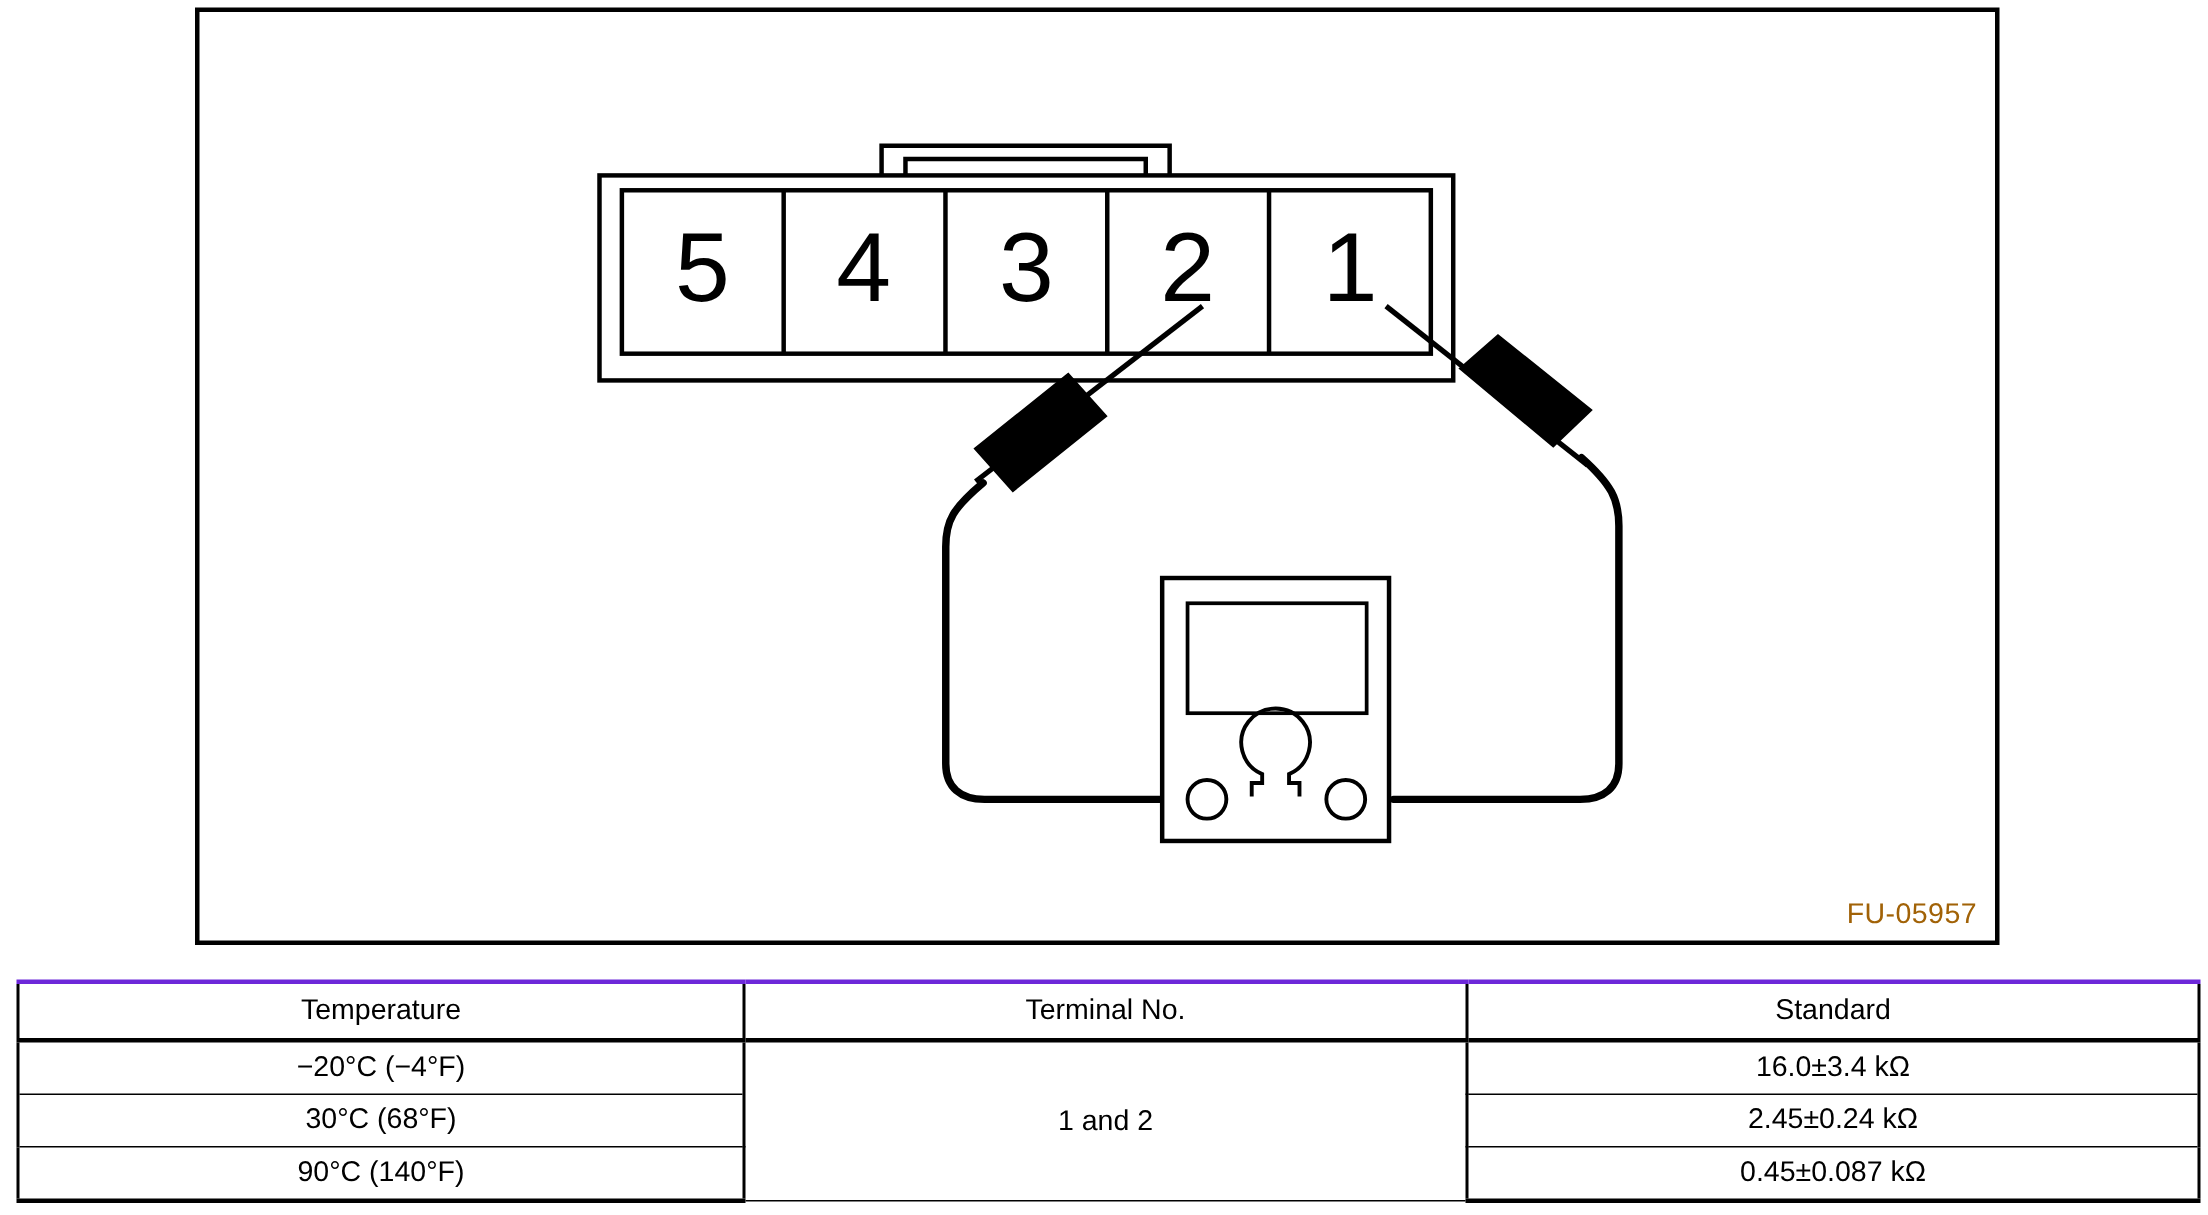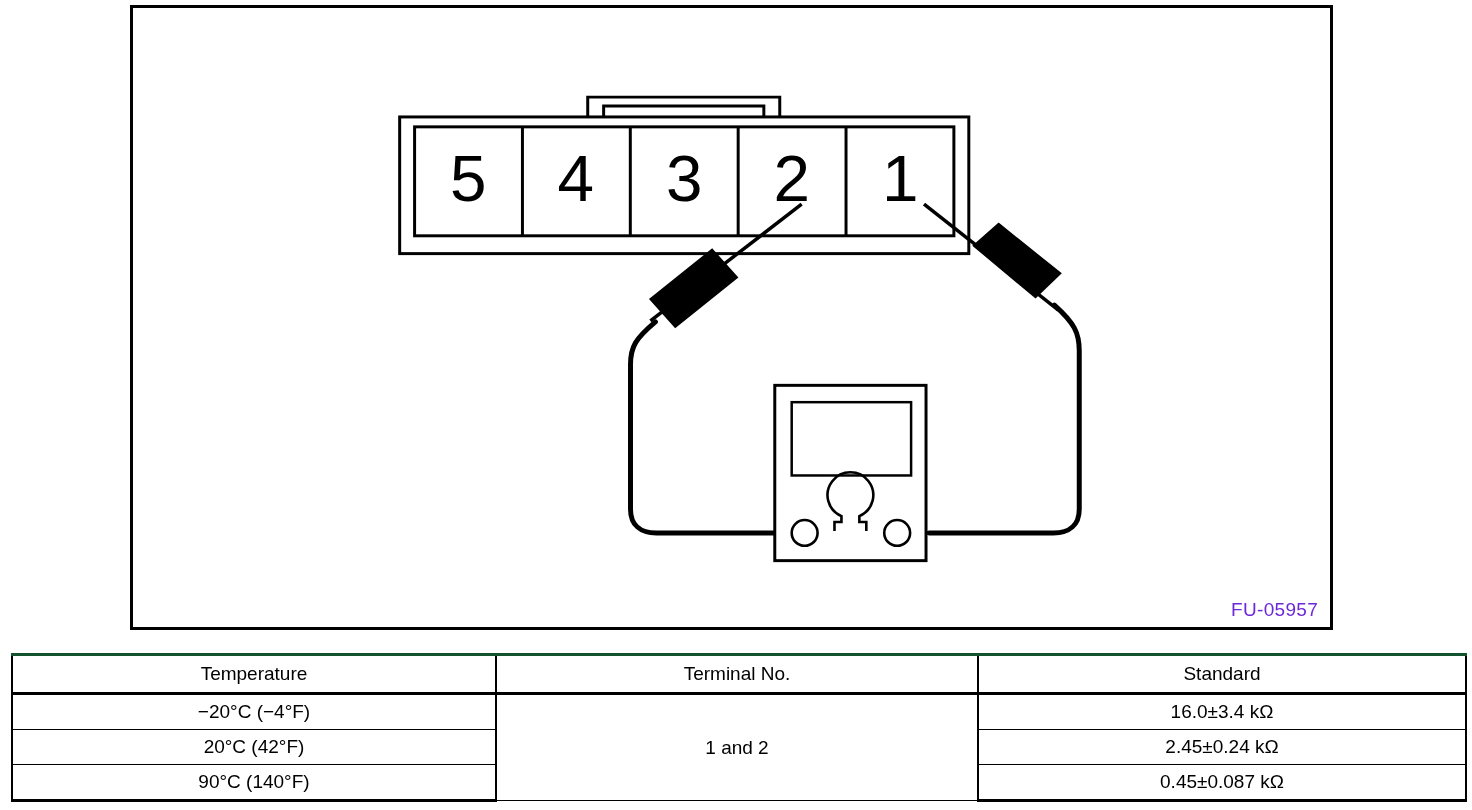--- a/index.html
+++ b/index.html
@@ -46,21 +46,21 @@
     fill: #000;
   }
 
   #figure-code {
     position: absolute;
     right: 12px;
     bottom: 6px;
     font-size: 19px;
     font-family: "Liberation Sans", sans-serif;
     letter-spacing: 0.3px;
-    color: #6d28d9;
+    color: #a16207;
     white-space: nowrap;
   }
 
   
   #spec-table {
     position: absolute;
     left: 11px;
     top: 653px;
     width: 1450px;
     border-collapse: collapse;
@@ -74,21 +74,21 @@
     padding: 0;
     height: 34px;
     border-left: 2px solid #000;
     border-right: 2px solid #000;
     border-top: 1px solid #000;
     border-bottom: 1px solid #000;
     background: #fff;
   }
   #spec-table thead th {
     height: 36px;
-    border-top: 3px solid #14532d;
+    border-top: 3px solid #6d28d9;
     border-bottom: 3px solid #000;
   }
   #spec-table tbody tr:last-child td {
     border-bottom: 3px solid #000;
   }
   .col-temp  { width: 482px; }
   .col-term  { width: 480px; }
   .col-std   { width: 486px; }
 </style>
 </head>
@@ -171,21 +171,21 @@
       <th class="col-std">Standard</th>
     </tr>
   </thead>
   <tbody>
     <tr>
       <td>−20°C (−4°F)</td>
       <td rowspan="3">1 and 2</td>
       <td>16.0±3.4 kΩ</td>
     </tr>
     <tr>
-      <td>20°C (42°F)</td>
+      <td>30°C (68°F)</td>
       <td>2.45±0.24 kΩ</td>
     </tr>
     <tr>
       <td>90°C (140°F)</td>
       <td>0.45±0.087 kΩ</td>
     </tr>
   </tbody>
 </table>
 
 </body></html>

